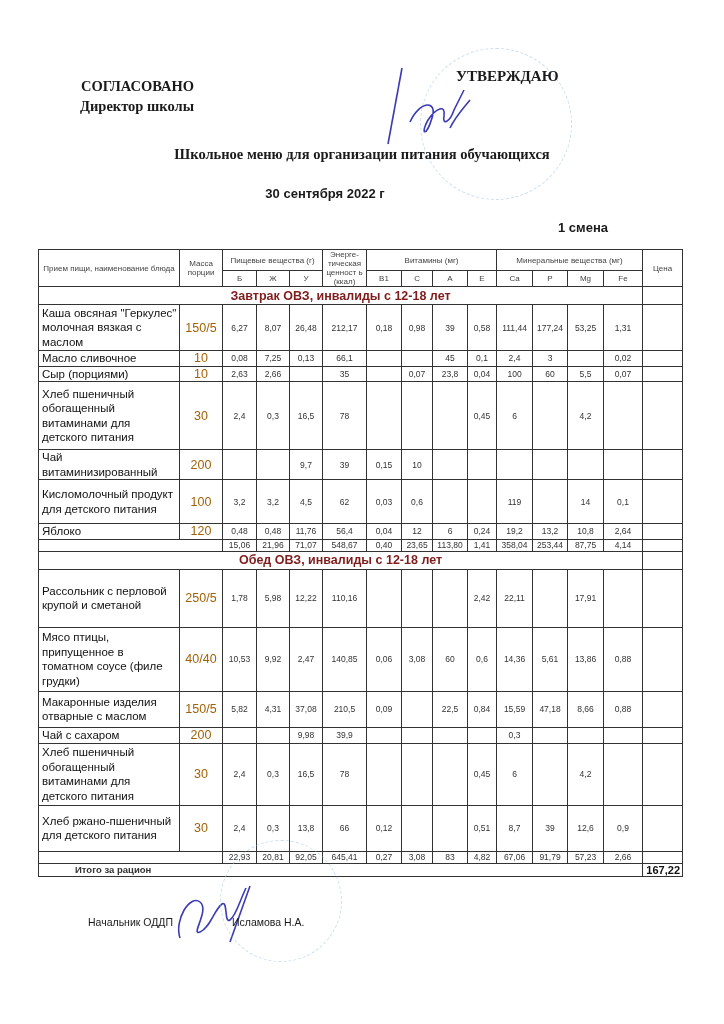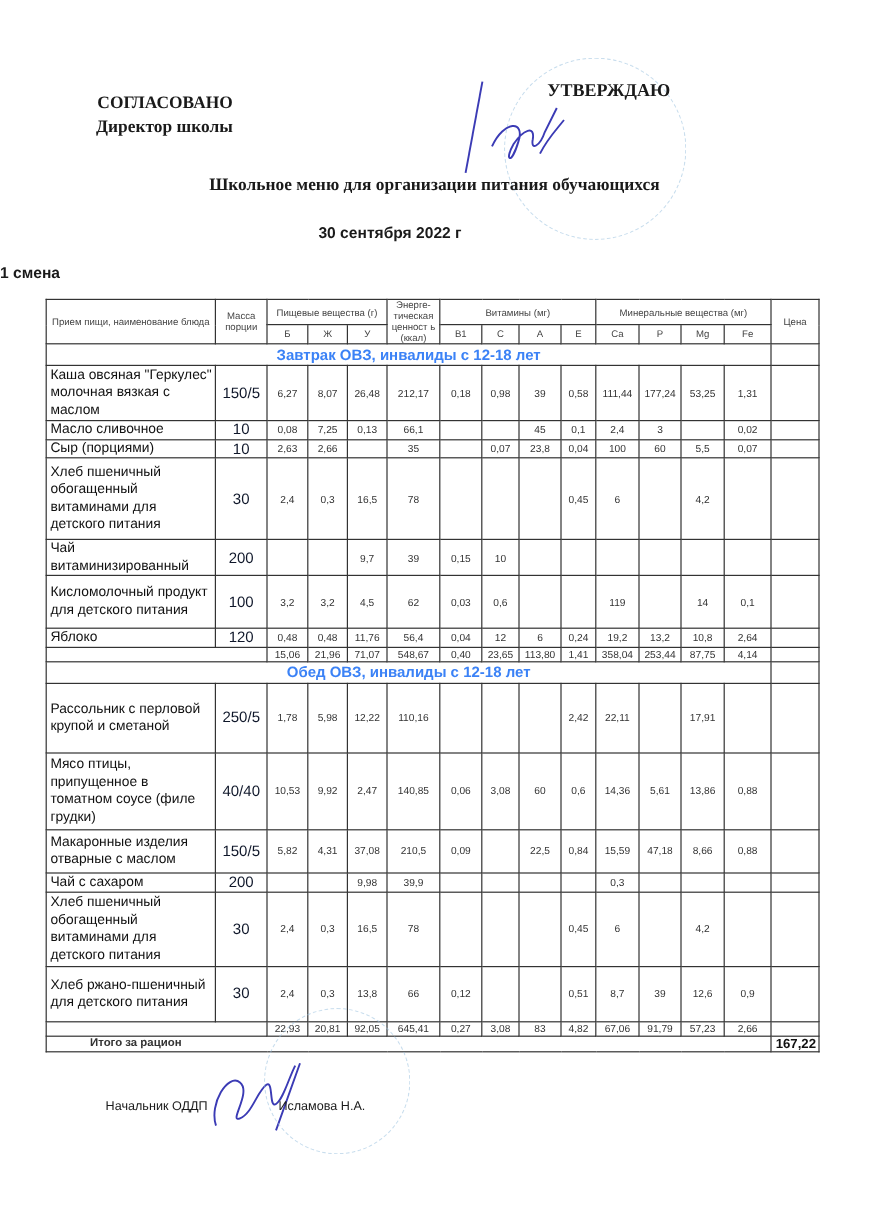--- a/index.html
+++ b/index.html
@@ -6,30 +6,30 @@
   body { width: 724px; height: 1024px; position: relative; overflow: hidden; font-family: "Liberation Sans", sans-serif; color: #1a1a1a; }
   .serif { font-family: "Liberation Serif", serif; font-weight: bold; }
   .abs { position: absolute; }
   #agreed { left: 80px; top: 76px; font-size: 14.5px; line-height: 20px; text-align: right; }
   #approve { left: 388px; top: 67px; font-size: 15px; line-height: 19px; width: 270px; }
   #approve .line1 { padding-left: 68px; }
   #approve .line3 { padding-left: 8px; }
   #approve .sigline { display: inline-block; width: 84px; border-bottom: 1px solid #222; margin-right: 4px; vertical-align: -2px; }
   #title { left: 0; width: 724px; top: 146px; text-align: center; font-size: 14.5px; }
   #date { left: 0; width: 584px; top: 186px; text-align: center; font-size: 13px; font-weight: bold; margin-left: 33px; }
-  #shift { left: 0; width: 608px; top: 220px; text-align: left; font-size: 13px; font-weight: bold; }
+  #shift { left: 0; width: 608px; top: 220px; text-align: right; font-size: 13px; font-weight: bold; }
   .stamp { border: 1.5px dashed #9fc4e0; border-radius: 50%; opacity: 0.55; }
   .sig { stroke: #3b3bb5; fill: none; stroke-width: 1.6; }
 
   table#menu { position: absolute; left: 38px; top: 249px; border-collapse: collapse; table-layout: fixed; width: 644px; }
   #menu td { border: 1px solid #333; padding: 0 2px; font-size: 8.5px; text-align: center; vertical-align: middle; color: #333; }
   #menu td.h { font-size: 8px; color: #444; }
   #menu td.name { text-align: left; font-size: 11.5px; line-height: 14.5px; color: #111; padding-left: 3px; }
-  #menu td.mass { font-size: 12.5px; color: #0f172a; }
-  #menu td.sect { font-size: 12.5px; font-weight: bold; color: #3b82f6; height: 17px; }
+  #menu td.mass { font-size: 12.5px; color: #a16207; }
+  #menu td.sect { font-size: 12.5px; font-weight: bold; color: #7f1d1d; height: 17px; }
   #menu td.total { font-size: 8.5px; height: 11px; }
   #menu td.itogo { text-align: left; font-size: 9.5px; font-weight: bold; padding-left: 36px; height: 11px; }
   #menu td.price-total { text-align: right; font-size: 11px; font-weight: bold; color: #111; }
   #footer { left: 88px; top: 916px; font-size: 10.5px; }
   #footer .who { position: absolute; left: 144px; top: 0; white-space: nowrap; }
 </style>
 </head>
 <body>
 
 <div id="agreed" class="abs serif">

